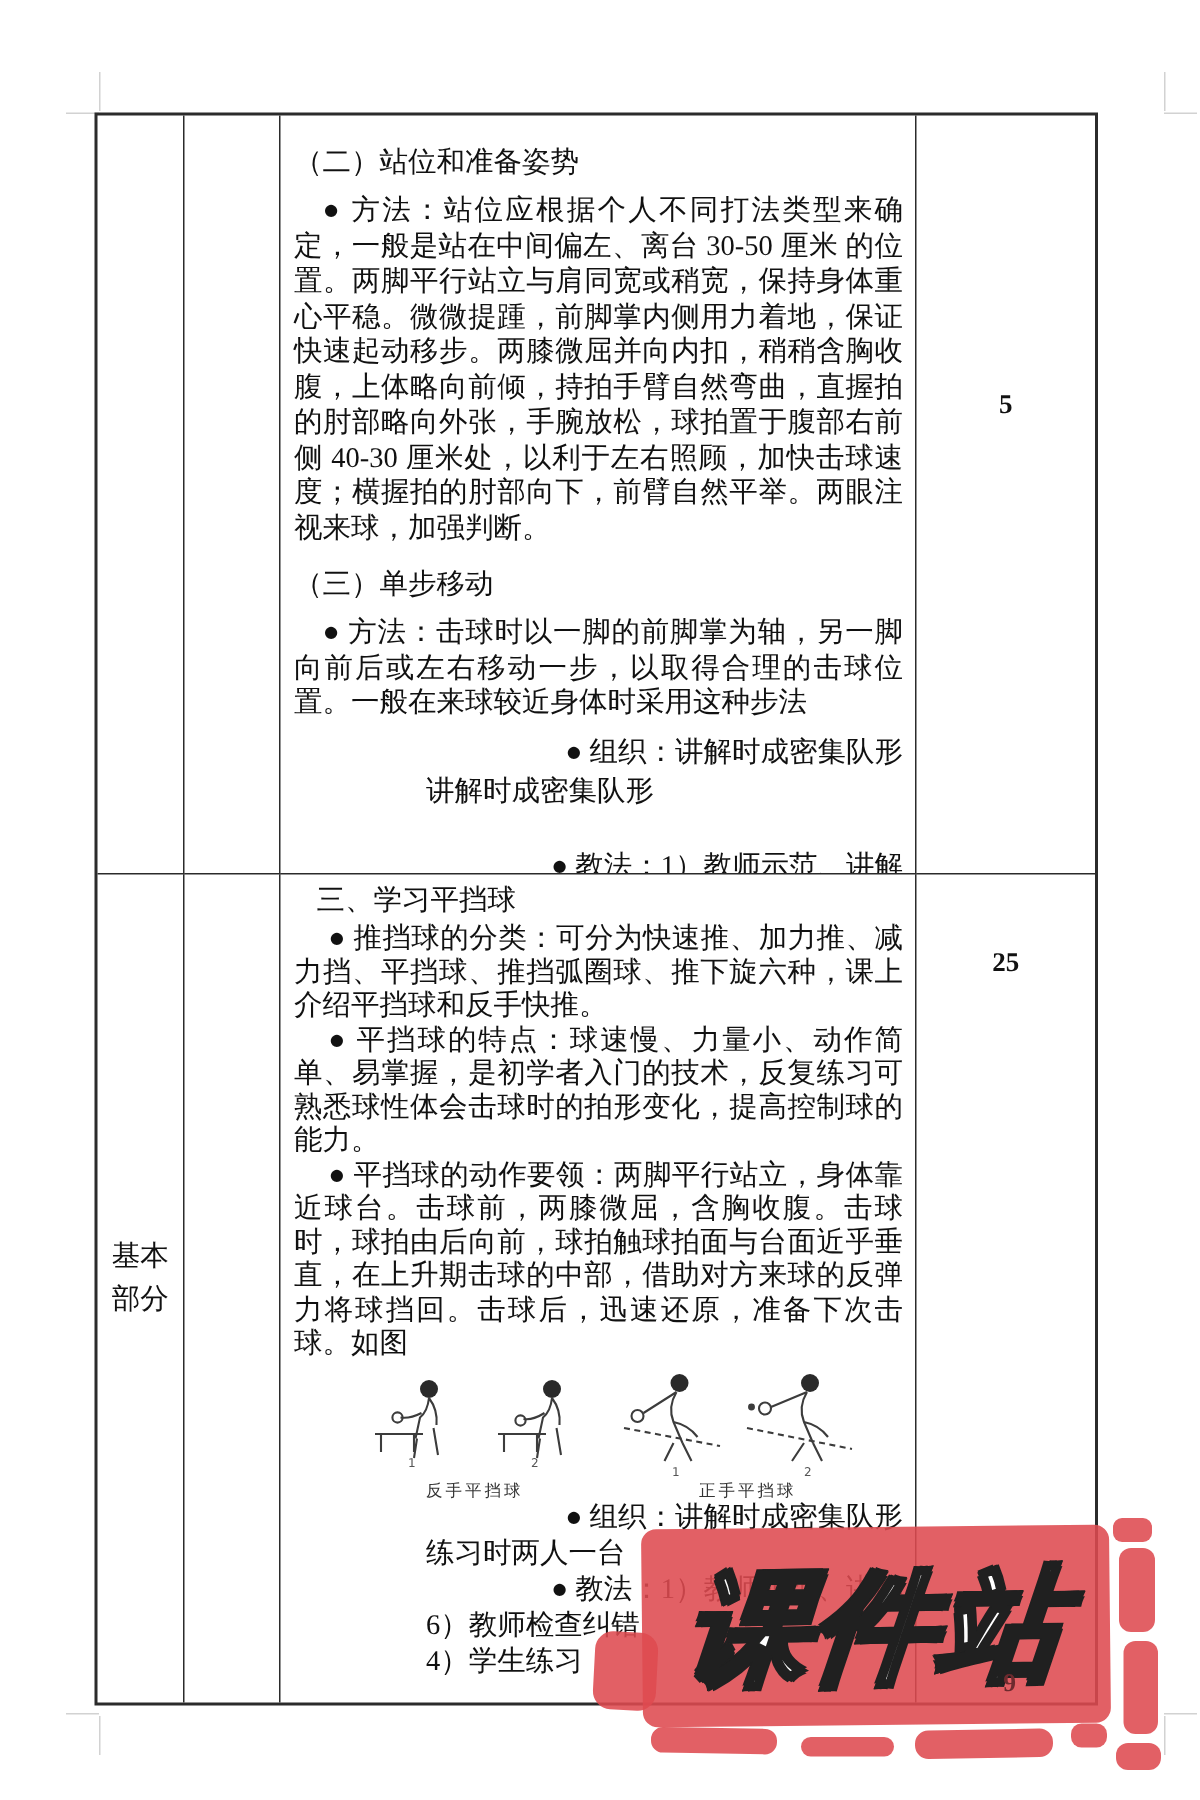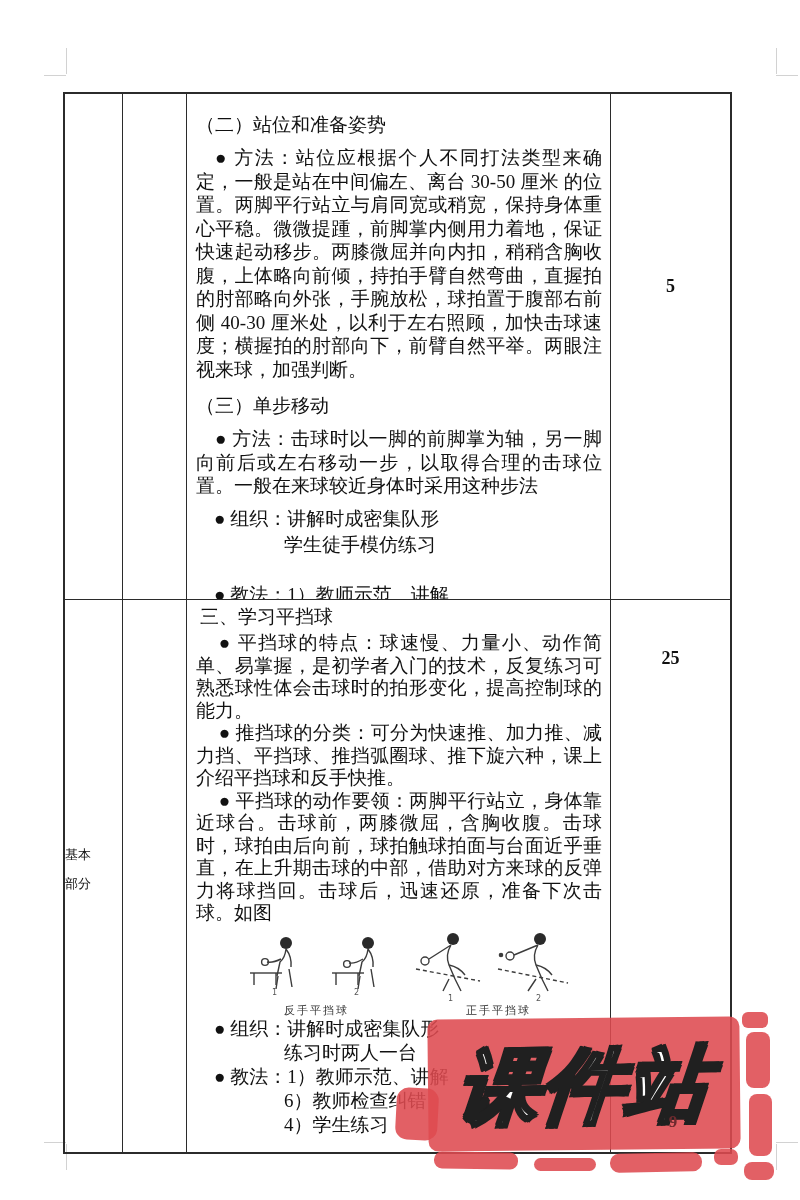--- a/index.html
+++ b/index.html
@@ -12,45 +12,45 @@
   .corner{position:absolute;width:24px;height:28px;z-index:1;}
   .corner .v{position:absolute;width:1px;height:26px;background:#d2d2d2;}
   .corner .h{position:absolute;height:1px;width:22px;background:#d2d2d2;}
   .tl .v{left:22px;top:0;} .tl .h{left:0;top:27px;}
   .tr .v{left:0;top:0;}   .tr .h{left:0;top:27px;}
   .br .v{left:0;top:2px;} .br .h{left:0;top:0;}
   .bl .v{left:22px;top:2px;} .bl .h{left:0;top:0;}
 
   
   .doc-table{
-    position:absolute;left:63px;top:92px;width:669px;height:1062px;
+    position:absolute;left:63px;top:75px;width:669px;height:1062px;
     border:2px solid #2b2b2b;box-sizing:border-box;
     display:grid;grid-template-columns:58px 64px 424px 1fr;
     grid-template-rows:506px 1fr;z-index:2;background:transparent;
   }
   .cell{border-right:1.5px solid #2b2b2b;border-bottom:1.5px solid #2b2b2b;
         box-sizing:border-box;overflow:hidden;position:relative;}
   .cell.last-col{border-right:none;}
   .cell.last-row{border-bottom:none;}
 
   .phase-label{
-    padding-top:240px;font-size:13px;line-height:29px;
+    padding-top:240px;text-align:center;font-size:19px;line-height:29px;
   }
   .phase-label span{display:block;}
 
   .content{padding:6px 8px 0 9px;font-size:19px;}
   .content .heading{margin:12px 0 8px 0;}
   .content .para{line-height:23.5px;text-align:justify;text-indent:1em;margin:0 0 8px 0;}
   .content .line{line-height:26px;white-space:nowrap;}
-  .ind1{padding-left:18px;}
+  .ind1{padding-left:18px;text-align:right;}
   .ind2{padding-left:88px;}
   .gap8{margin-top:8px;} .gap24{margin-top:24px;}
 
   .content2{padding:2px 8px 0 9px;font-size:19px;}
-  .content2 .heading{margin:2px 0 2px 4px;}
+  .content2 .heading{margin:2px 0 2px 15px;}
   .content2 .para{line-height:22.5px;text-align:justify;text-indent:1.2em;margin:0;}
   .content2 .line{line-height:24px;white-space:nowrap;}
 
   .score-cell{text-align:center;font-weight:bold;font-size:18px;}
   .score-row1{padding-top:182px;}
   .score-row2{padding-top:4px;margin-top:44px;}
 
   .figure-wrap{margin:4px 0 0 52px;width:336px;}
   .figure-wrap svg{display:block;}
 
@@ -94,39 +94,39 @@
 
   <div class="cell"></div>
   <div class="cell"></div>
   <div class="cell">
     <div class="content">
       <div class="heading">（二）站位和准备姿势</div>
       <div class="para">● 方法：站位应根据个人不同打法类型来确定，一般是站在中间偏左、离台 30-50 厘米 的位置。两脚平行站立与肩同宽或稍宽，保持身体重心平稳。微微提踵，前脚掌内侧用力着地，保证快速起动移步。两膝微屈并向内扣，稍稍含胸收腹，上体略向前倾，持拍手臂自然弯曲，直握拍的肘部略向外张，手腕放松，球拍置于腹部右前侧 40-30 厘米处，以利于左右照顾，加快击球速度；横握拍的肘部向下，前臂自然平举。两眼注视来球，加强判断。</div>
       <div class="heading">（三）单步移动</div>
       <div class="para">● 方法：击球时以一脚的前脚掌为轴，另一脚向前后或左右移动一步，以取得合理的击球位置。一般在来球较近身体时采用这种步法</div>
       <div class="line ind1 gap8">● 组织：讲解时成密集队形</div>
-      <div class="line ind2">学生徒手模仿练习</div>
+      <div class="line ind2">讲解时成密集队形</div>
       <div class="line ind1 gap24">● 教法：1）教师示范、讲解</div>
 
     </div>
   </div>
   <div class="cell last-col score-cell score-row1">
     <span>5</span>
   </div>
 
   <div class="cell last-row phase-label">
     <span>基本</span>
     <span>部分</span>
   </div>
   <div class="cell last-row"></div>
   <div class="cell last-row">
     <div class="content2">
       <div class="heading">三、学习平挡球</div>
+      <div class="para">● 推挡球的分类：可分为快速推、加力推、减力挡、平挡球、推挡弧圈球、推下旋六种，课上介绍平挡球和反手快推。</div>
       <div class="para">● 平挡球的特点：球速慢、力量小、动作简单、易掌握，是初学者入门的技术，反复练习可熟悉球性体会击球时的拍形变化，提高控制球的能力。</div>
-      <div class="para">● 推挡球的分类：可分为快速推、加力推、减力挡、平挡球、推挡弧圈球、推下旋六种，课上介绍平挡球和反手快推。</div>
       <div class="para">● 平挡球的动作要领：两脚平行站立，身体靠近球台。击球前，两膝微屈，含胸收腹。击球时，球拍由后向前，球拍触球拍面与台面近乎垂直，在上升期击球的中部，借助对方来球的反弹力将球挡回。击球后，迅速还原，准备下次击球。如图</div>
 
       <div class="figure-wrap">
         <svg width="336" height="88" viewBox="0 0 336 88">
           <g stroke="#3c3c3c" stroke-width="1.4" fill="none">
 
             <circle cx="38" cy="14" r="6" fill="#2a2a2a" stroke="none"></circle>
             <path d="M38,20 q-1,9 -6,13 l-3,14 M38,20 q6,8 5,18"></path>
             <path d="M33,30 q-8,4 -14,3"></path>
               <circle cx="17" cy="33" r="3.4"></circle>

